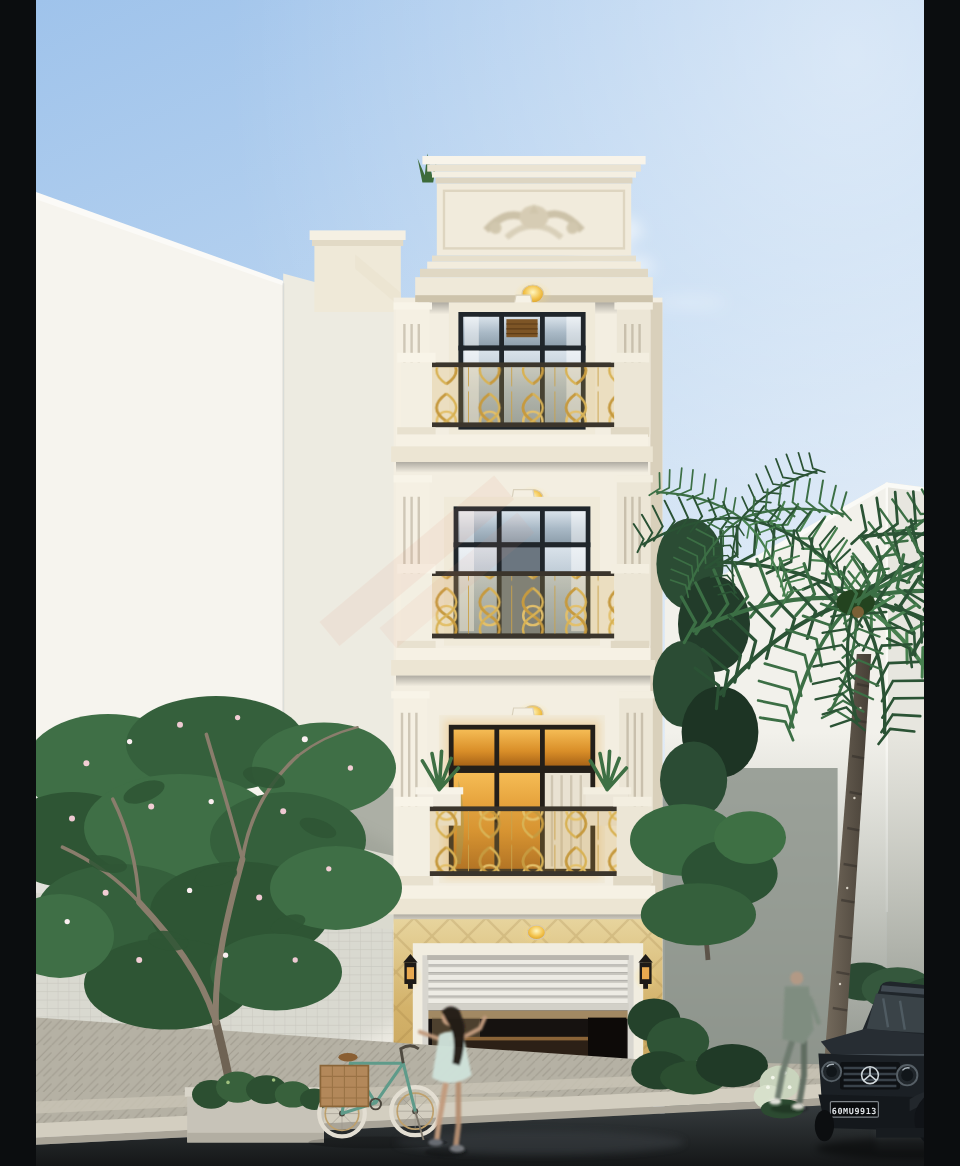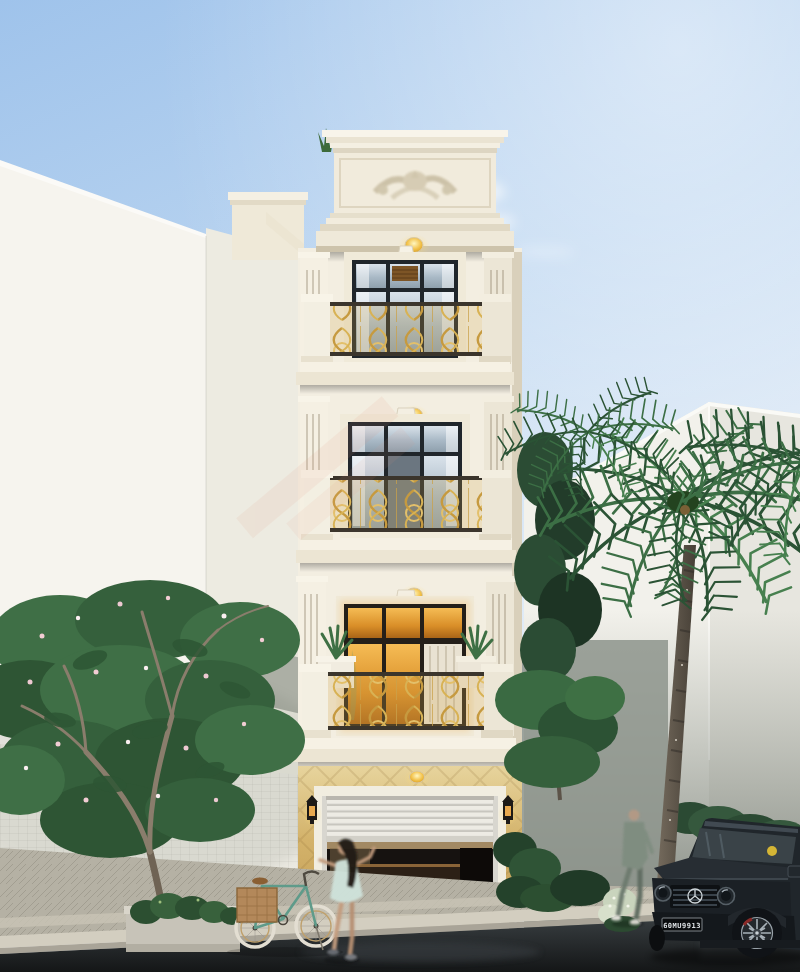--- a/index.html
+++ b/index.html
@@ -1,16 +1,16 @@
 <!DOCTYPE html>
 <html><head>
 <meta charset="utf-8">
 <style>
   html,body{margin:0;padding:0;background:#0b0d0f;font-family:"Liberation Sans",sans-serif;}
-  .stage{position:relative;width:800px;height:972px;margin:0 auto;overflow:hidden;background:#cfe0f2;}
+  .stage{position:relative;width:740px;height:972px;margin:0 auto;overflow:hidden;background:#cfe0f2;}
   .stage svg{position:absolute;left:0;top:0;display:block;}
   text.plate{font-family:"DejaVu Sans Mono",monospace;font-weight:bold;letter-spacing:.5px;}
 </style>
 </head>
 <body>
 
 <div class="stage">
 <svg width="800" height="972" viewBox="0 0 800 972" xmlns="http://www.w3.org/2000/svg">
 <defs>
   <linearGradient id="skyGrad" x1="0" y1="0" x2="0.35" y2="1">

